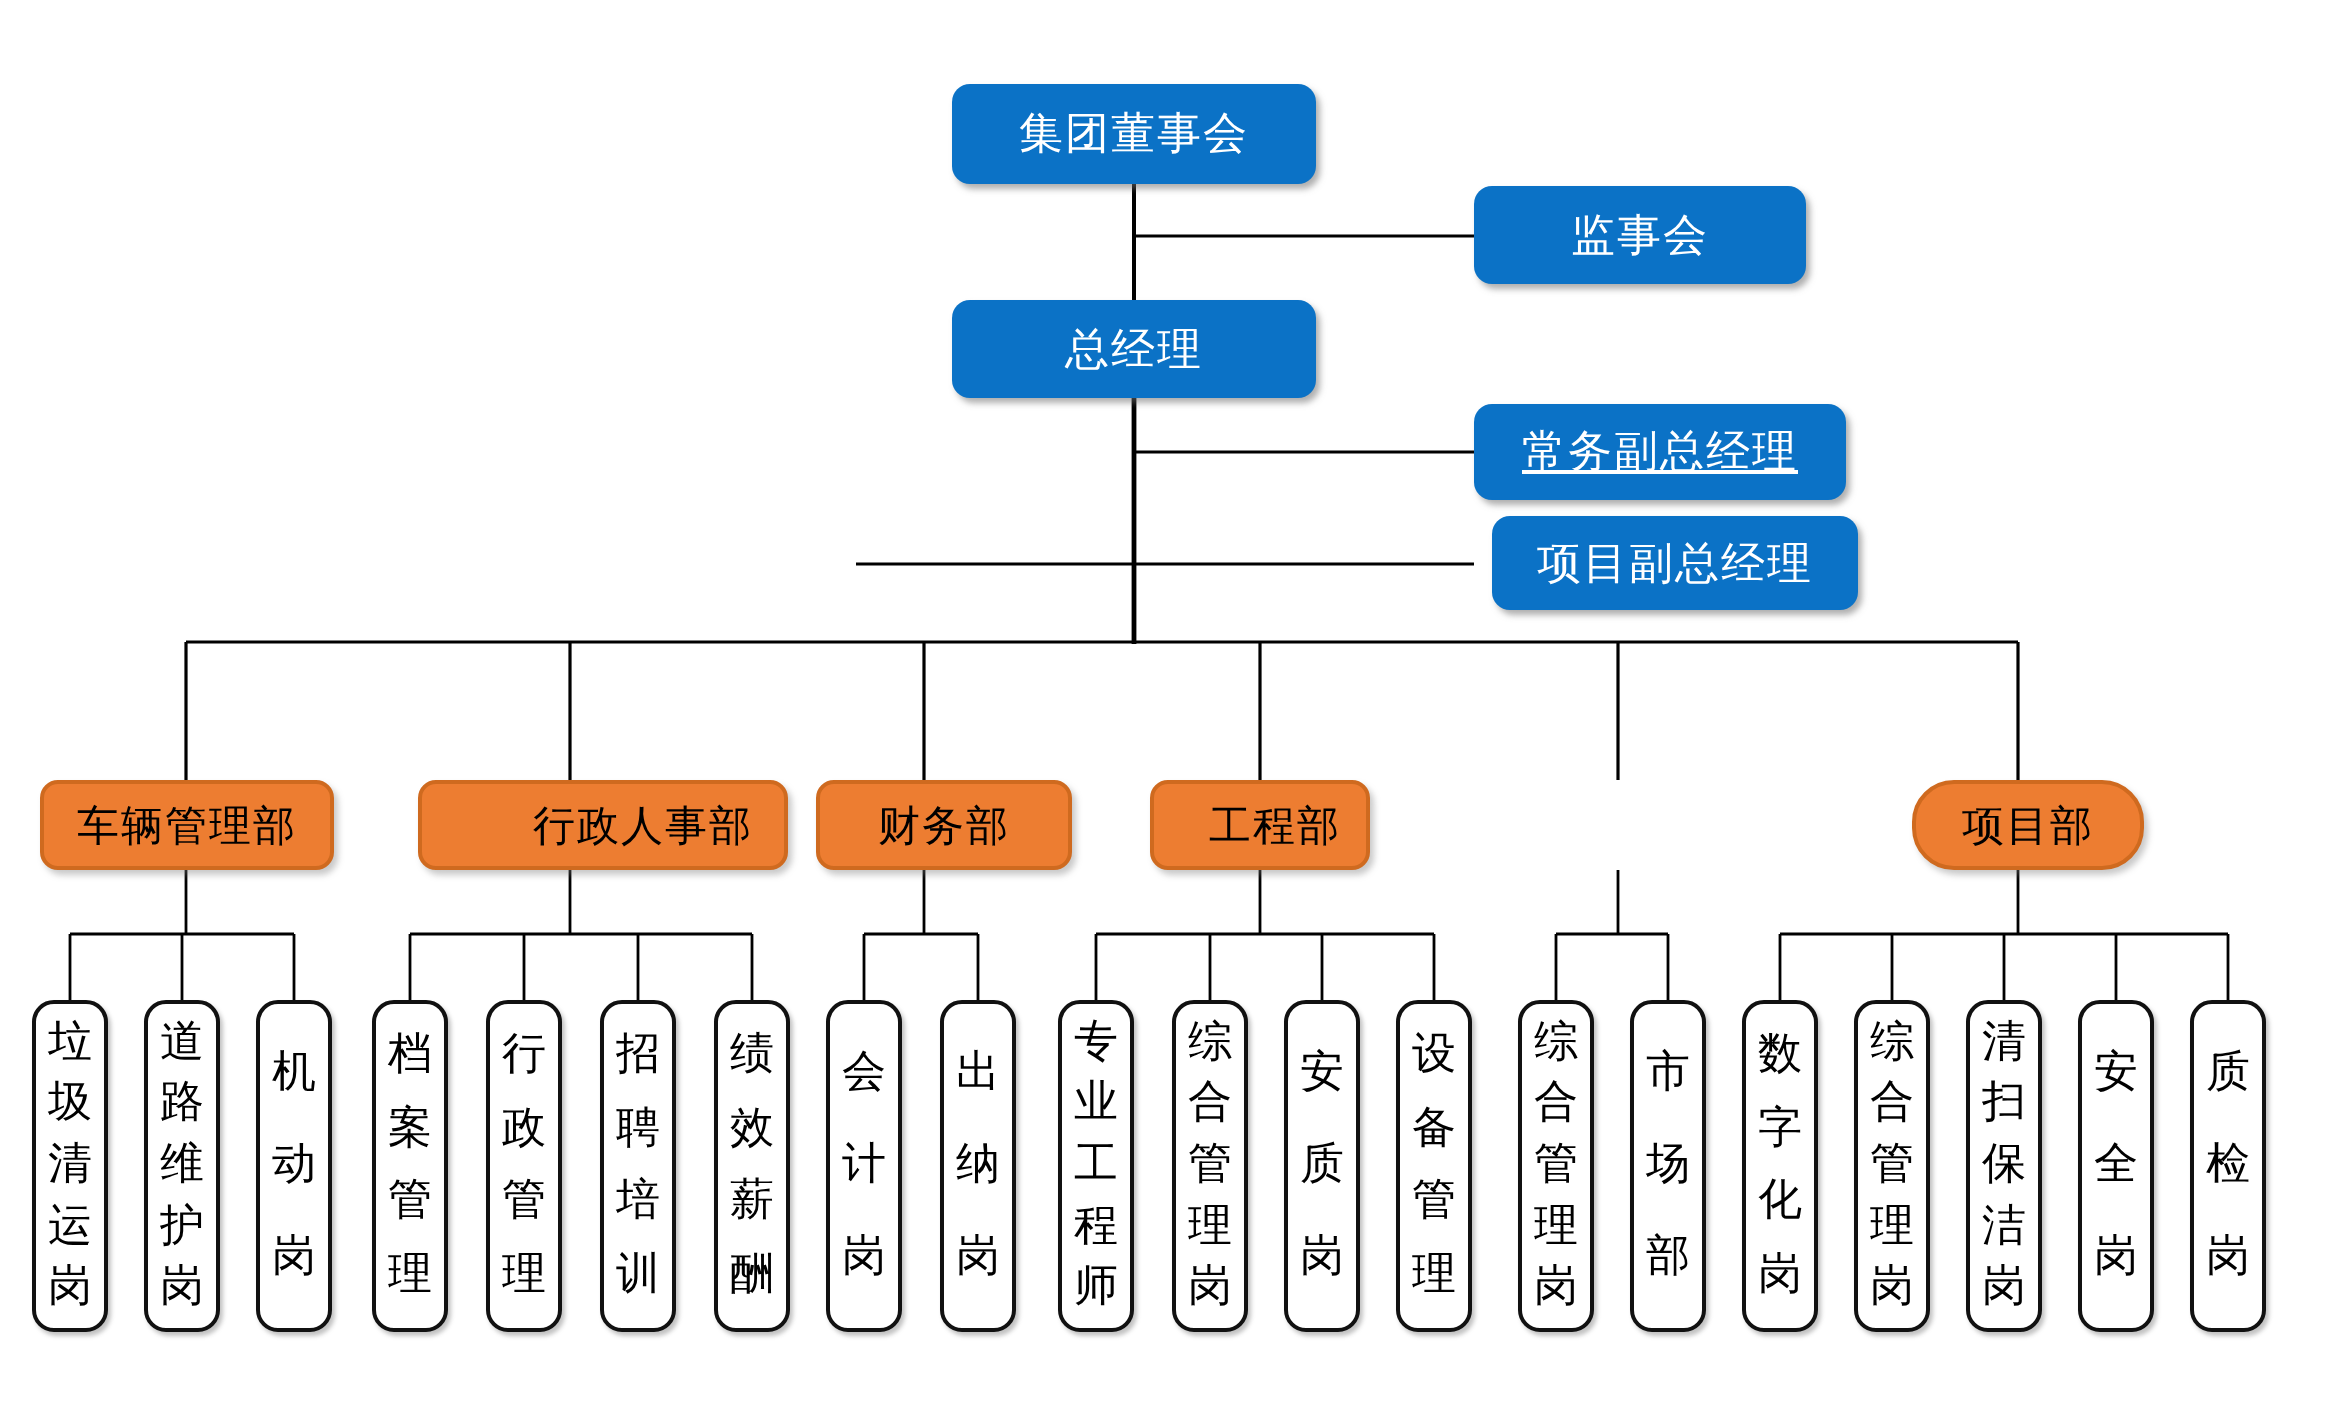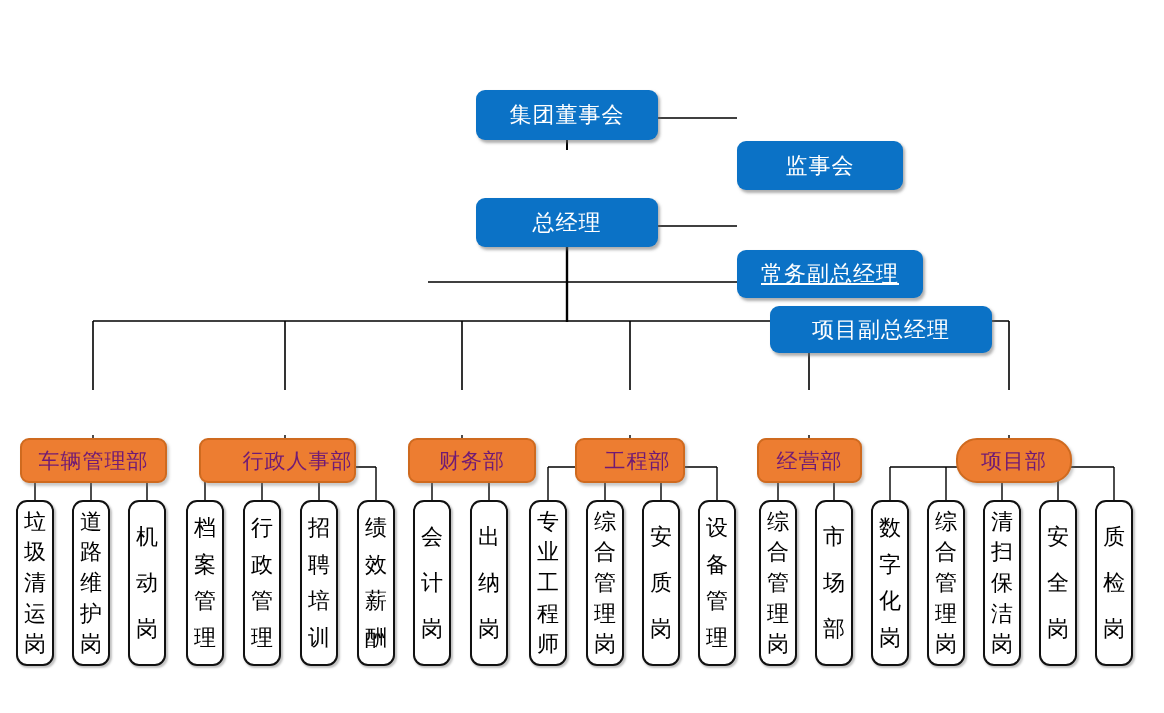--- a/index.html
+++ b/index.html
@@ -3,29 +3,29 @@
 <meta charset="utf-8">
 <style>
   html,body { margin:0; padding:0; background:#ffffff; }
   .canvas {
     position:relative; width:1164px; height:713px; background:#ffffff;
     font-family:"DejaVu Sans","Liberation Sans",sans-serif; overflow:hidden;
   }
   svg.lines { position:absolute; left:0; top:0; width:1164px; height:713px; }
   .node {
     position:absolute; display:flex; align-items:center; justify-content:center;
-    box-sizing:border-box; text-align:center; white-space:nowrap;margin-top:48px;
+    box-sizing:border-box; text-align:center; white-space:nowrap;
   }
   .blue {
     background:#0b72c6; color:#ffffff; border-radius:9px;
     font-size:22px; font-weight:500; letter-spacing:1px;
     box-shadow:2px 2.5px 3px rgba(110,110,110,.55);
   }
   .orange {
-    background:#ed7d31; color:#701a75; border:2px solid #cf6a1f; border-radius:9px;
+    background:#ed7d31; color:#000000; border:2px solid #cf6a1f; border-radius:9px;
     font-size:21px; font-weight:500; letter-spacing:1px;
     box-shadow:2px 2.5px 3px rgba(120,120,120,.4);
   }
   .pillar {
     position:absolute; top:500px; width:38px; height:166px; box-sizing:border-box;
     background:#ffffff; border:2px solid #111111; border-radius:11px;
     display:flex; flex-direction:column; justify-content:space-evenly; align-items:center;
     color:#000000; font-size:22px; line-height:1;
     box-shadow:1.5px 2px 2px rgba(120,120,120,.45);
   }
@@ -87,27 +87,26 @@
     <line x1="946" y1="467" x2="946" y2="500" stroke="#000" stroke-width="1.4"></line>
     <line x1="1002" y1="467" x2="1002" y2="500" stroke="#000" stroke-width="1.4"></line>
     <line x1="1058" y1="467" x2="1058" y2="500" stroke="#000" stroke-width="1.4"></line>
     <line x1="1114" y1="467" x2="1114" y2="500" stroke="#000" stroke-width="1.4"></line>
   </svg>
 
   <div class="node blue" style="left:476px; top:42px;  width:182px; height:50px;">集团董事会</div>
   <div class="node blue" style="left:737px; top:93px;  width:166px; height:49px;">监事会</div>
   <div class="node blue" style="left:476px; top:150px; width:182px; height:49px;text-align:right;">总经理</div>
   <div class="node blue" style="left:737px; top:202px; width:186px; height:48px;text-decoration:underline;">常务副总经理</div>
-  <div class="node blue" style="left:770px; top:258px; width:222px; height:47px;">项目副总经理</div>
+  <div class="node blue" style="left:746px; top:258px; width:183px; height:47px;">项目副总经理</div>
 
   <div class="node orange" style="left:20px;  top:390px; width:147px; height:45px;">车辆管理部</div>
-  <div class="node orange" style="left:199px; top:390px; width:157px; height:45px;padding-left:40px;">行政人事部</div>
+  <div class="node orange" style="left:209px; top:390px; width:185px; height:45px;padding-left:40px;">行政人事部</div>
   <div class="node orange" style="left:408px; top:390px; width:128px; height:45px;">财务部</div>
   <div class="node orange" style="left:575px; top:390px; width:110px; height:45px;padding-left:15px;">工程部</div>
-  <div class="node orange" style="left:757px; top:390px; width:105px; height:45px;">经营部</div>
   <div class="node orange" style="left:956px; top:390px; width:116px; height:45px;border-radius:21px;">项目部</div>
 
   <div class="pillar" style="left:16px;">
       <span>垃</span>
       <span>圾</span>
       <span>清</span>
       <span>运</span>
       <span>岗</span>
     </div>
   <div class="pillar" style="left:72px;">

